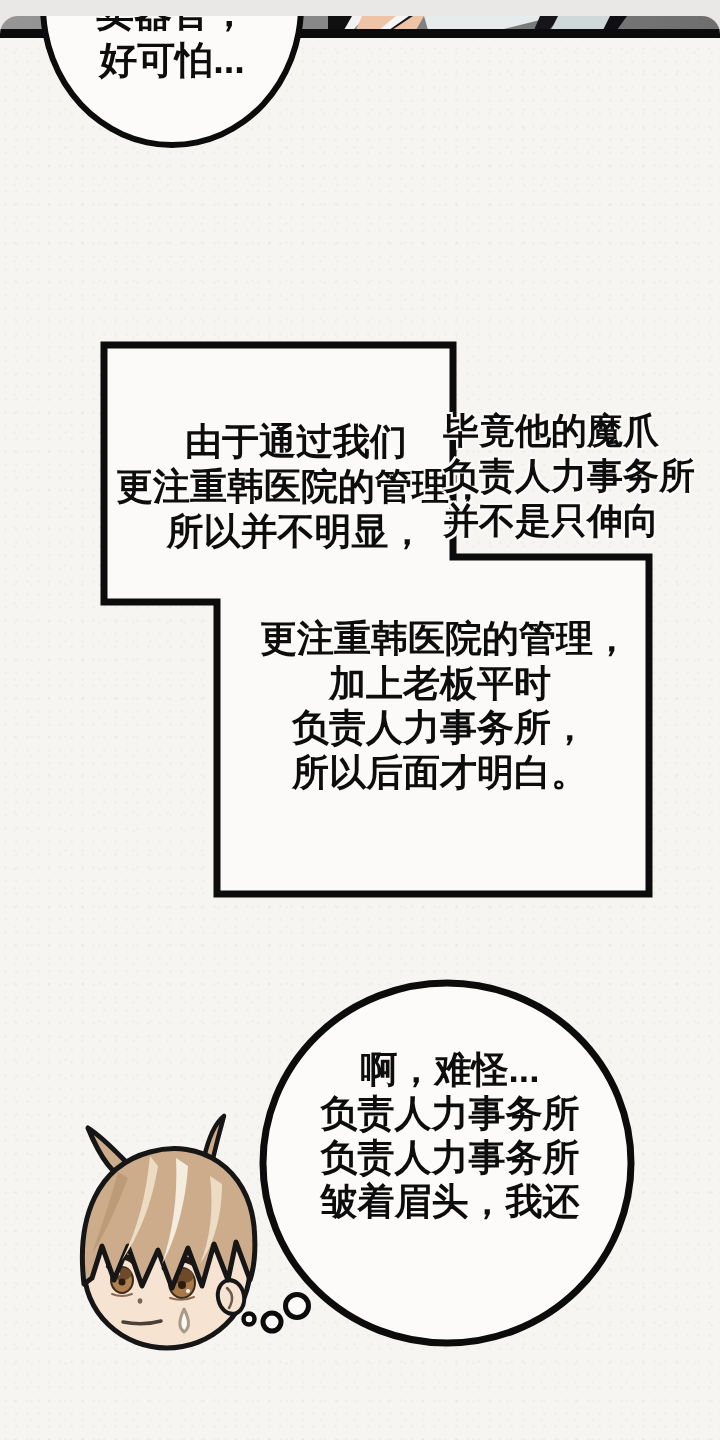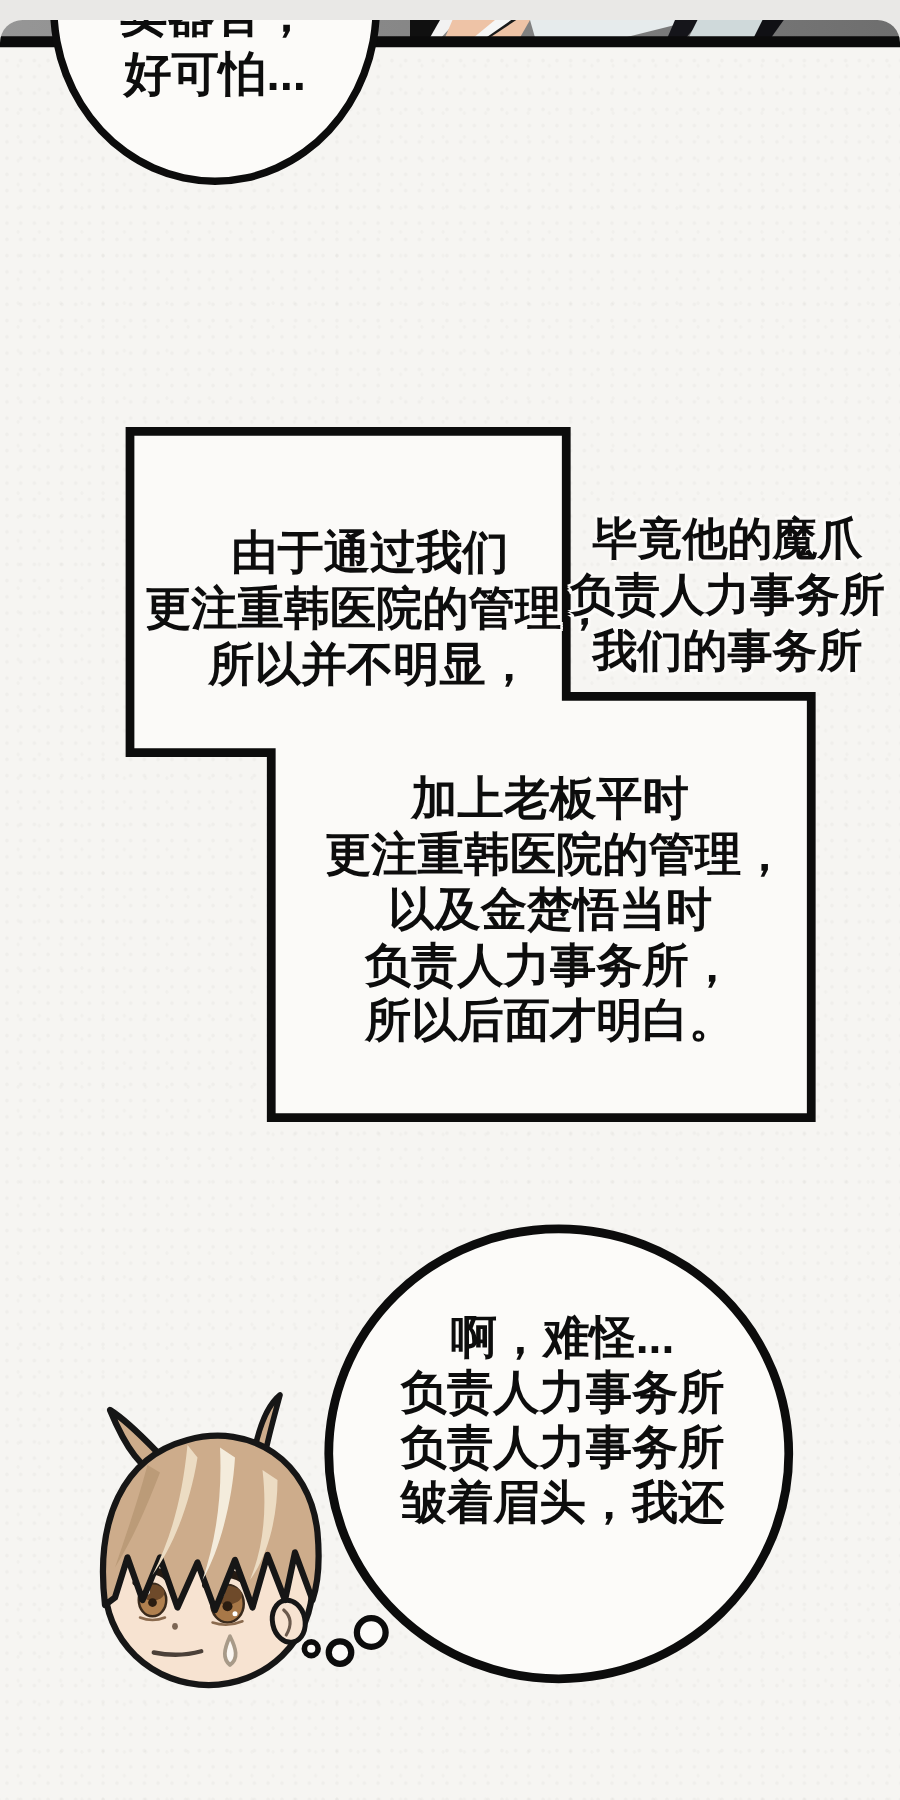--- a/index.html
+++ b/index.html
@@ -19,21 +19,21 @@
   .overlay-svg{z-index:2;}
   .top-bubble{
     position:absolute;z-index:3;box-sizing:border-box;
     left:40px;top:-152px;width:264px;height:284px;
     background:#fcfbf9;border:6px solid #0c0c0c;border-radius:50%;
   }
   .txt{position:absolute;z-index:4;white-space:nowrap;text-align:center;}
   .txt div{white-space:nowrap;}
   .top-bubble-text{left:52px;top:-26px;width:240px;font-size:38px;line-height:47px;}
   .box1-text{left:116px;top:403px;width:360px;font-size:37px;line-height:45px;}
-  .side-text{left:456px;top:392px;font-size:36px;line-height:45px;text-align:center;}
+  .side-text{left:443px;top:392px;font-size:36px;line-height:45px;text-align:left;}
   .box2-text{left:260px;top:601px;width:360px;font-size:37px;line-height:44.5px;}
   .thought-text{left:270px;top:1032px;width:360px;font-size:37px;line-height:44px;}
   .halo div{
     text-shadow:
       2px 0 0 #fbfaf8,-2px 0 0 #fbfaf8,0 2px 0 #fbfaf8,0 -2px 0 #fbfaf8,
       2px 2px 0 #fbfaf8,-2px -2px 0 #fbfaf8,2px -2px 0 #fbfaf8,-2px 2px 0 #fbfaf8;
   }
 </style>
 </head>
 <body>
@@ -127,27 +127,26 @@
 
   <div class="txt box1-text halo">
     <div>由于通过我们</div>
     <div>更注重韩医院的管理，</div>
     <div>所以并不明显，</div>
   </div>
 
   <div class="txt side-text halo">
     <div>毕竟他的魔爪</div>
     <div>负责人力事务所</div>
-    <div>我们的事务所</div>
+    <div>并不是只伸向</div>
   </div>
 
   <div class="txt box2-text">
+    <div>更注重韩医院的管理，</div>
     <div>加上老板平时</div>
-    <div>更注重韩医院的管理，</div>
-    <div>以及金楚悟当时</div>
     <div>负责人力事务所，</div>
     <div>所以后面才明白。</div>
   </div>
 
   <div class="txt thought-text">
     <div>啊，难怪...</div>
     <div>负责人力事务所</div>
     <div>负责人力事务所</div>
     <div>皱着眉头，我还</div>
   </div>

